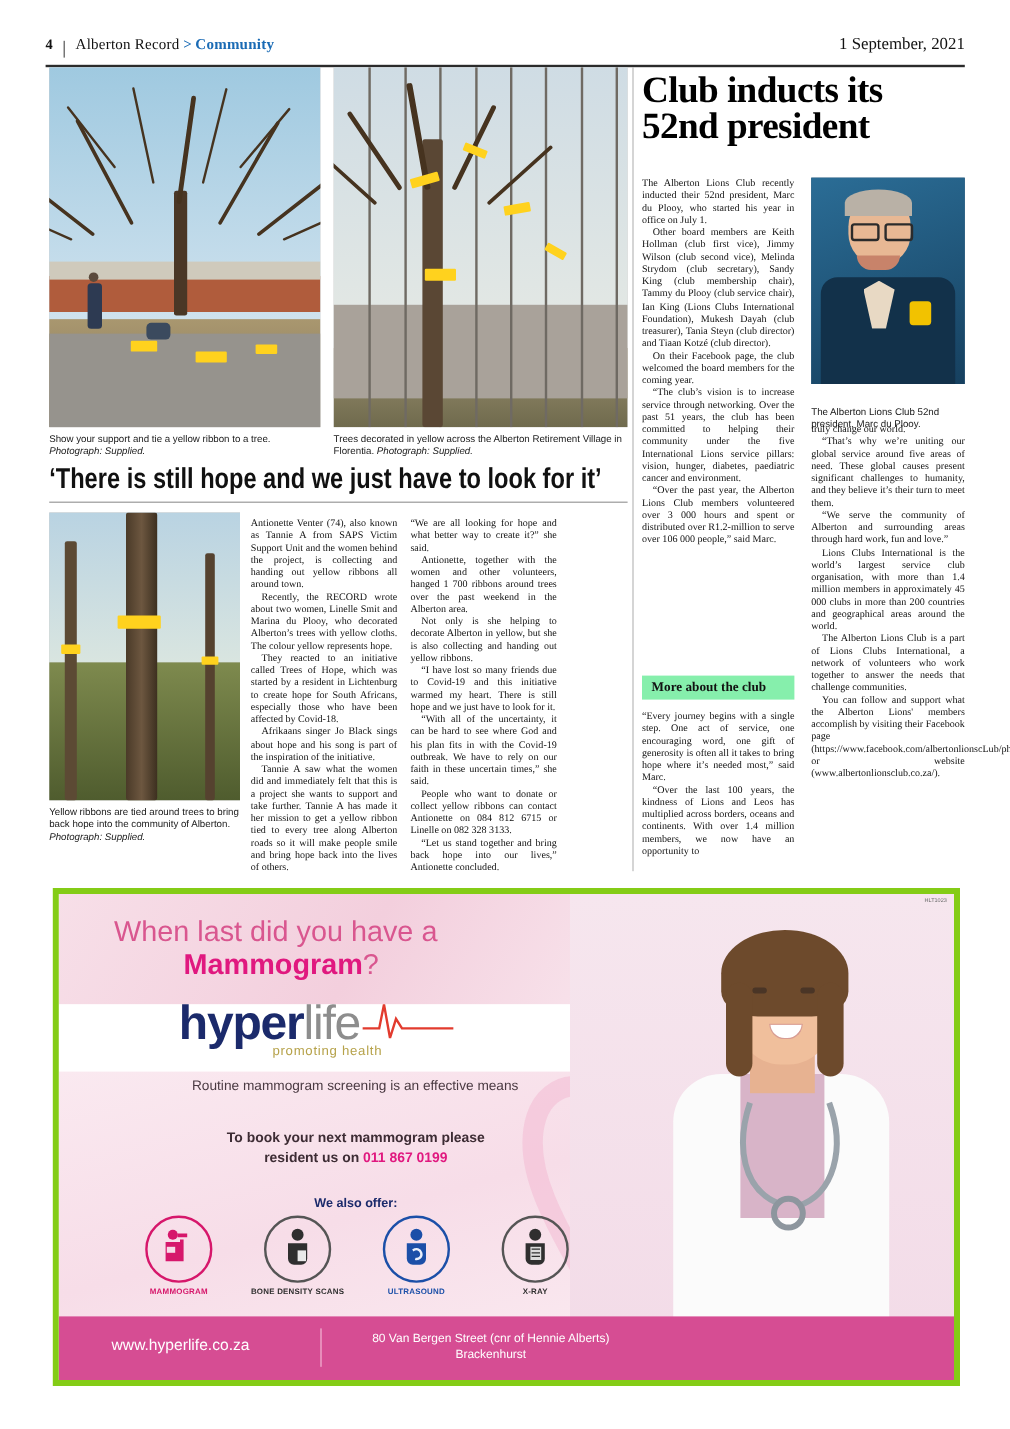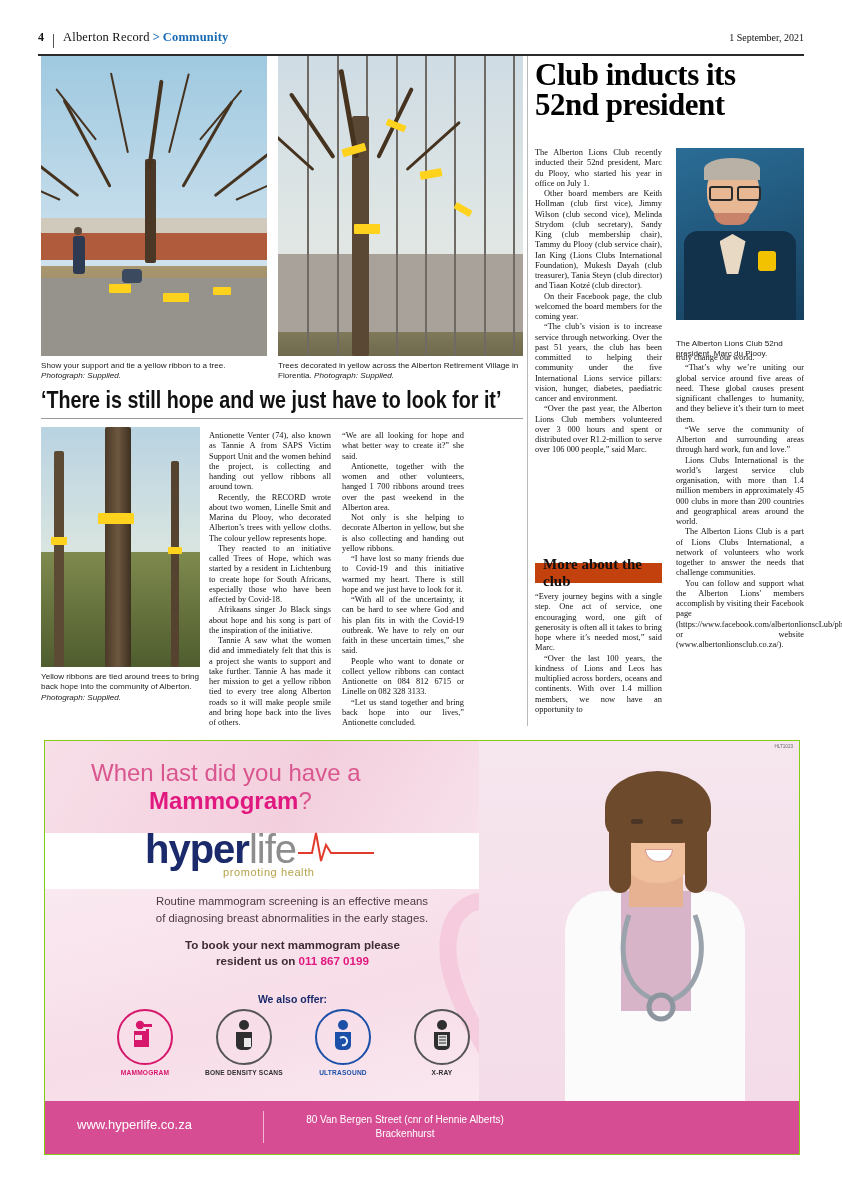--- a/index.html
+++ b/index.html
@@ -7,21 +7,21 @@
   .page{width:842px;height:1191px;background:#ffffff;position:relative;overflow:hidden;box-sizing:border-box;}
 
   
   .masthead{position:absolute;left:38px;top:30px;width:766px;height:26px;}
   .mh-row{display:flex;align-items:baseline;height:22px;}
   .mh-pageno{font-family:"Liberation Serif",serif;font-weight:bold;font-size:12px;color:#111;padding-right:9px;}
   .mh-divider{width:1px;height:14px;background:#555;align-self:center;}
   .mh-title{font-family:"Liberation Serif",serif;font-size:12.5px;color:#111;padding-left:9px;letter-spacing:.2px;}
   .mh-sep{font-family:"Liberation Serif",serif;font-size:12.5px;color:#1a6bb5;font-weight:bold;padding:0 3px;}
   .mh-section{font-family:"Liberation Serif",serif;font-size:12.5px;color:#1a6bb5;font-weight:bold;letter-spacing:.2px;}
-  .mh-date{margin-left:auto;font-family:"Liberation Serif",serif;font-size:10px;color:#111;}
+  .mh-date{margin-left:auto;font-family:"Liberation Serif",serif;font-size:14px;color:#111;}
   .mh-rule{position:absolute;left:0;top:24px;width:766px;height:2px;background:#2b2b2b;}
 
   
   .photo{position:absolute;overflow:hidden;background:#c8c8c8;}
   .photo .sky{position:absolute;left:0;top:0;right:0;height:62%;background:linear-gradient(#9fc9e0,#cfe2ee);}
   .photo .ground{position:absolute;left:0;bottom:0;right:0;height:38%;background:linear-gradient(#b9a68c,#8d7f63);}
   .photo .road{position:absolute;left:0;bottom:0;right:0;height:17%;background:#8f8f8b;}
   .photo .wall{position:absolute;left:0;bottom:14%;right:0;height:16%;background:#cdbfae;}
   .tree{position:absolute;}
   .trunk{position:absolute;background:#4a3726;border-radius:2px;}
@@ -38,25 +38,25 @@
   .hl-cond{position:absolute;font-family:"Liberation Sans Narrow","Liberation Sans",sans-serif;font-weight:bold;color:#111;
            font-stretch:condensed;transform:scaleX(.82);transform-origin:left center;white-space:nowrap;}
 
   
   .col{position:absolute;font-family:"Liberation Serif",serif;font-size:8.4px;line-height:10.25px;color:#101010;text-align:justify;}
   .col p{margin:0;text-indent:9px;}
   .col p.noind{text-indent:0;}
   .rule-v{position:absolute;width:1px;background:#b9b9b9;}
   .rule-h{position:absolute;height:1px;background:#2b2b2b;}
 
-  .subhead{position:absolute;background:#c2410c;font-family:"Liberation Serif",serif;font-weight:bold;
-           font-size:15px;color:#111;display:flex;align-items:center;padding-left:8px;box-sizing:border-box;}
-
-  
-  .ad{position:absolute;left:44px;top:740px;width:756px;height:415px;border:1px solid #84cc16;box-sizing:border-box;overflow:hidden;background:#fff;}
+  .subhead{position:absolute;background:#86efac;font-family:"Liberation Serif",serif;font-weight:bold;
+           font-size:11px;color:#111;display:flex;align-items:center;padding-left:8px;box-sizing:border-box;}
+
+  
+  .ad{position:absolute;left:44px;top:740px;width:756px;height:415px;border:5px solid #84cc16;box-sizing:border-box;overflow:hidden;background:#fff;}
   .ad-pinkband{position:absolute;left:0;top:0;width:100%;height:92px;
      background:linear-gradient(120deg,#f7dfe8 0%,#f3cfdd 35%,#f8e4ec 65%,#f6d7e3 100%);}
   .ad-white{position:absolute;left:0;top:92px;width:100%;height:56px;background:#ffffff;}
   .ad-lower{position:absolute;left:0;top:148px;width:100%;height:214px;
      background:linear-gradient(165deg,#fae9f0 0%,#f7dde8 45%,#fbeef3 100%);}
   .ad-footer{position:absolute;left:0;bottom:0;width:100%;height:53px;background:#d64d93;}
   .ribbon-art{position:absolute;right:180px;top:120px;width:210px;height:240px;opacity:.5;}
   .ad-q{position:absolute;left:46px;top:18px;font-family:"Liberation Sans",sans-serif;font-size:24px;color:#d9568f;font-weight:normal;}
   .ad-q b{color:#e0187f;font-weight:bold;}
   .logo{position:absolute;left:100px;top:86px;}
@@ -68,21 +68,21 @@
   .ad-book{position:absolute;left:60px;top:196px;width:375px;text-align:center;
            font-family:"Liberation Sans",sans-serif;font-size:11.6px;font-weight:bold;color:#3d2c34;line-height:16px;}
   .ad-book .tel{color:#e0187f;}
   .ad-offer{position:absolute;left:60px;top:252px;width:375px;text-align:center;
             font-family:"Liberation Sans",sans-serif;font-size:10.5px;font-weight:bold;color:#1b2a6b;}
   .icons{position:absolute;left:56px;top:268px;width:385px;display:flex;justify-content:space-between;}
   .iconcell{width:88px;text-align:center;}
   .circ{width:56px;height:56px;border-radius:50%;margin:0 auto;display:flex;align-items:center;justify-content:center;box-sizing:border-box;}
   .iconlabel{font-family:"Liberation Sans",sans-serif;font-size:6.6px;font-weight:bold;margin-top:4px;letter-spacing:.2px;}
   .doc-person{position:absolute;right:0;top:0;width:320px;height:362px;overflow:hidden;}
-  .ad-foot-left{position:absolute;left:32px;top:16px;font-family:"Liberation Sans",sans-serif;font-size:13px;color:#fff;}
+  .ad-foot-left{position:absolute;left:44px;top:16px;font-family:"Liberation Sans",sans-serif;font-size:13px;color:#fff;}
   .ad-foot-sep{position:absolute;left:218px;top:10px;width:1px;height:32px;background:#f2b7d5;}
   .ad-foot-right{position:absolute;left:240px;top:12px;font-family:"Liberation Sans",sans-serif;font-size:10px;color:#fff;
                  line-height:14px;text-align:center;width:240px;}
   .ad-code{position:absolute;right:6px;top:3px;font-family:"Liberation Sans",sans-serif;font-size:4.6px;color:#6b6b6b;}
 </style>
 </head>
 <body>
 
 <div class="page">
 
@@ -264,21 +264,20 @@
         <span class="h2t">life</span>
         <svg width="76" height="40" viewBox="0 0 76 40" style="margin-left:2px;">
           <path d="M0 26 L14 26 L18 6 L23 34 L28 18 L33 26 L76 26" fill="none" stroke="#e23b2e" stroke-width="2"></path>
         </svg>
       </div>
       <div class="tag">promoting health</div>
     </div>
 
     <div class="ad-body">
       <div>Routine mammogram screening is an effective means</div>
-      <div>of diagnosing breast abnormalities in the early stages.</div>
     </div>
 
     <div class="ad-book">
       <div>To book your next mammogram please</div>
       <div>
         <span>resident us on</span>
         <span class="tel">011 867 0199</span>
       </div>
     </div>
 

